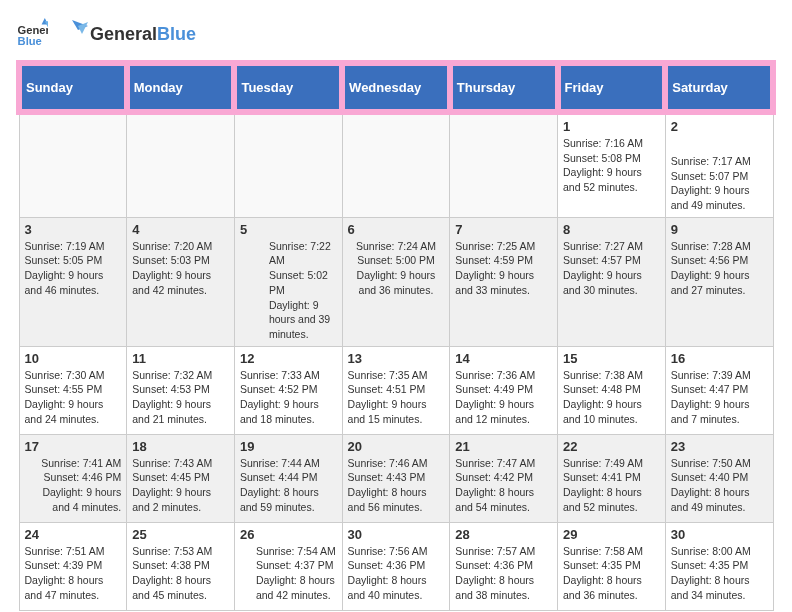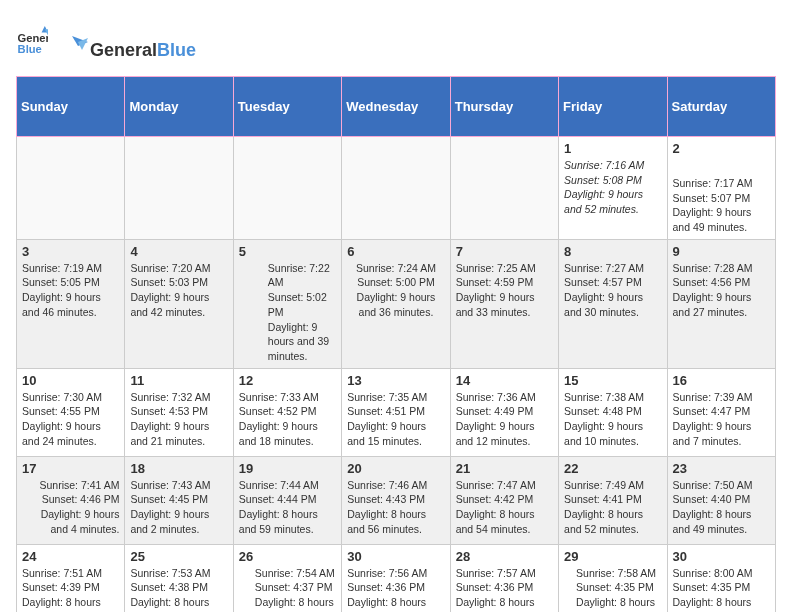--- a/index.html
+++ b/index.html
@@ -40,22 +40,22 @@
     .calendar {
       width: 100%;
       border-collapse: collapse;
       table-layout: fixed;
     }
     .calendar th {
       background: #3a6fbd;
       color: #fff;
       font-size: 13px;
       font-weight: bold;
-      padding: 22px 4px;
-      border: 1px solid #f9a8d4;
+      padding: 14px 4px;
+      border: 6px solid #f9a8d4;
       text-align: left;
     }
     .calendar td {
       border: 1px solid #ccc;
       vertical-align: top;
       padding: 4px 5px;
       height: 88px;
       font-size: 11px;
       color: #333;
       background: #fff;
@@ -82,21 +82,21 @@
 
 <div class="header">
   <div class="logo">
     <svg class="logo-icon" viewBox="0 0 40 40" xmlns="http://www.w3.org/2000/svg">
       <text x="2" y="20" font-size="14" font-weight="bold" fill="#333">General</text>
       <text x="2" y="34" font-size="14" font-weight="bold" fill="#4a90d9">Blue</text>
       <polygon points="32,8 40,8 36,0" fill="#4a90d9"></polygon>
       <polygon points="36,4 44,4 40,12" fill="#6ab0e8"></polygon>
     </svg>
     <div>
-      <div style="display:flex; align-items:center; gap:2px;margin-top:16px;">
+      <div style="display:flex; align-items:center; gap:2px;">
         <svg width="36" height="36" viewBox="0 0 36 36">
           <polygon points="20,4 36,10 26,14" fill="#4a90d9"></polygon>
           <polygon points="26,10 36,6 30,18" fill="#7ab8e8"></polygon>
         </svg>
         <div>
           <span style="font-size:18px;font-weight:bold;color:#333;">General</span><span style="font-size:18px;font-weight:bold;color:#4a90d9;">Blue</span>
         </div>
       </div>
     </div>
   </div>
@@ -116,21 +116,21 @@
   </thead>
   <tbody id="calendar-body">
   <tr>
         <td class="empty"></td>
         <td class="empty"></td>
         <td class="empty"></td>
         <td class="empty"></td>
         <td class="empty"></td>
         <td>
           <div class="day-number">1</div>
-          <div class="day-info" style="white-space: pre-line; font-style: italic;">Sunrise: 7:16 AM
+          <div class="day-info" style="white-space: pre-line;">Sunrise: 7:16 AM
 Sunset: 5:08 PM
 Daylight: 9 hours and 52 minutes.</div>
         </td>
         <td>
           <div class="day-number">2</div>
           <div class="day-info" style="white-space: pre-line; margin-top: 20px;">Sunrise: 7:17 AM
 Sunset: 5:07 PM
 Daylight: 9 hours and 49 minutes.</div>
         </td>
       </tr>
@@ -292,21 +292,21 @@
 Daylight: 8 hours and 40 minutes.</div>
         </td>
         <td>
           <div class="day-number">28</div>
           <div class="day-info" style="white-space: pre-line;">Sunrise: 7:57 AM
 Sunset: 4:36 PM
 Daylight: 8 hours and 38 minutes.</div>
         </td>
         <td>
           <div class="day-number">29</div>
-          <div class="day-info" style="white-space: pre-line; margin-left: 12px;">Sunrise: 7:58 AM
+          <div class="day-info" style="white-space: pre-line;">Sunrise: 7:58 AM
 Sunset: 4:35 PM
 Daylight: 8 hours and 36 minutes.</div>
         </td>
         <td>
           <div class="day-number">30</div>
           <div class="day-info" style="white-space: pre-line;">Sunrise: 8:00 AM
 Sunset: 4:35 PM
 Daylight: 8 hours and 34 minutes.</div>
         </td>
       </tr>

